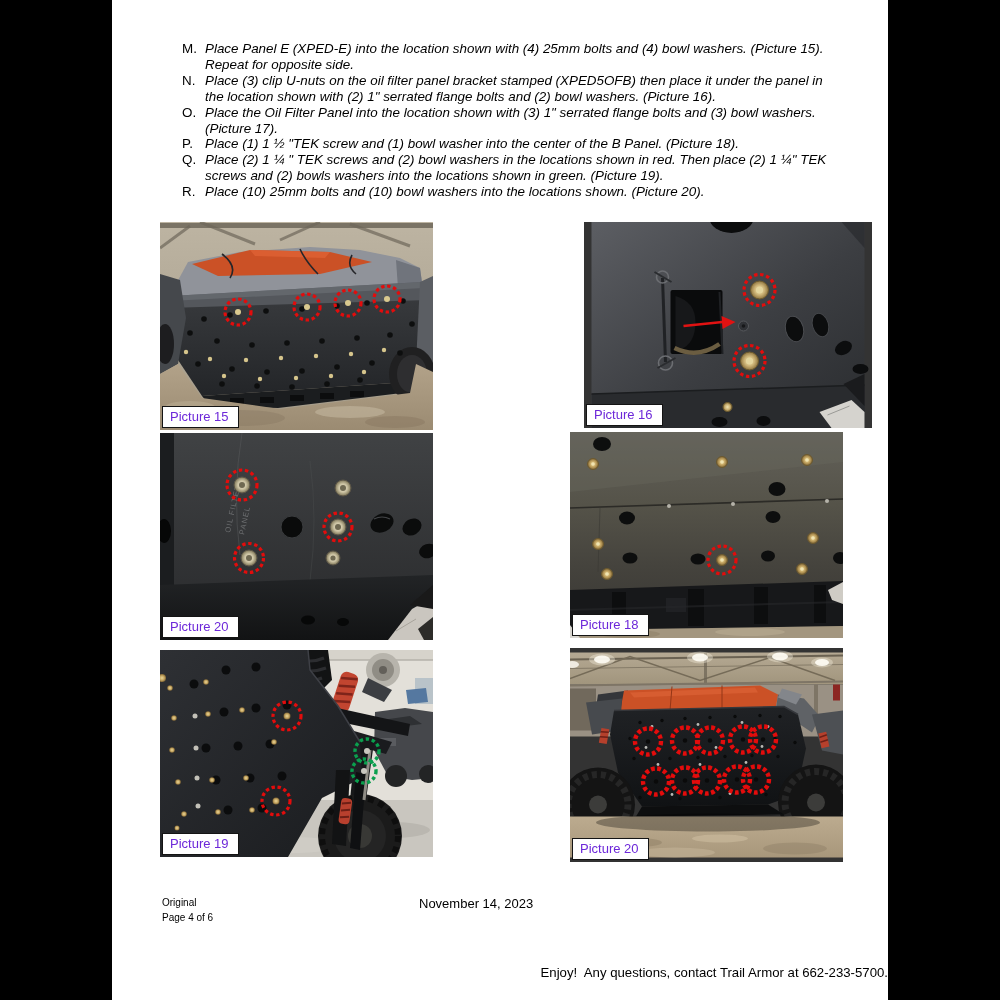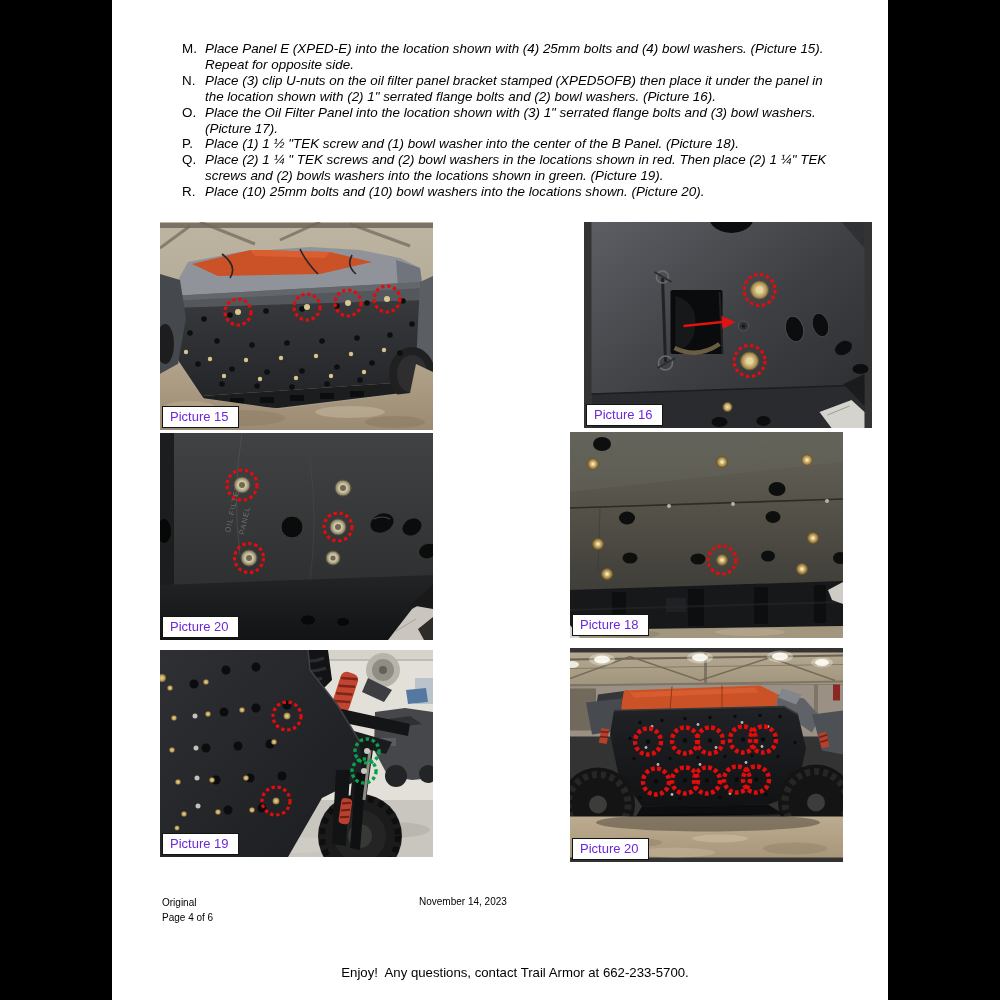--- a/index.html
+++ b/index.html
@@ -8,22 +8,22 @@
   .paper{position:absolute;left:112px;top:0;width:776px;height:1000px;background:#fff;}
   .steps{position:absolute;left:70px;top:41px;width:648px;font-size:13.4px;line-height:15.9px;}
   .step{display:flex;}
   .step .letter{width:23px;flex:none;}
   .step .text{flex:1;font-style:italic;}
   figure.photo{position:absolute;margin:0;overflow:hidden;background:#333;}
   .photo svg{display:block;width:100%;height:100%;}
   .plabel{position:absolute;left:2px;bottom:2px;background:#fff;border:1.5px solid #141414;
           padding:2px 9px 3px 7px;font-size:13px;line-height:15px;color:#6d28d9;}
   .footer-left{position:absolute;left:50px;top:896px;font-size:10px;line-height:14.6px;}
-  .footer-date{position:absolute;left:307px;top:896px;font-size:10px;}
-  .footer-contact{position:absolute;left:30px;right:0;top:965px;text-align:center;
+  .footer-date{position:absolute;left:307px;top:896px;font-size:13px;}
+  .footer-contact{position:absolute;left:30px;right:0;top:965px;text-align:right;
                   font-size:13.2px;white-space:pre-wrap;}
   svg circle.rr{fill:none;stroke:#e30c0c;stroke-width:3.2;stroke-dasharray:3.4 2.7;}
   svg circle.rrT{fill:none;stroke:#e30c0c;stroke-width:4.4;stroke-dasharray:3.8 2.4;}
   svg circle.rg{fill:none;stroke:#0aa04e;stroke-width:3.4;stroke-dasharray:3.4 2.7;}
 </style>
 </head>
 <body>
 
 <div class="paper">
 

